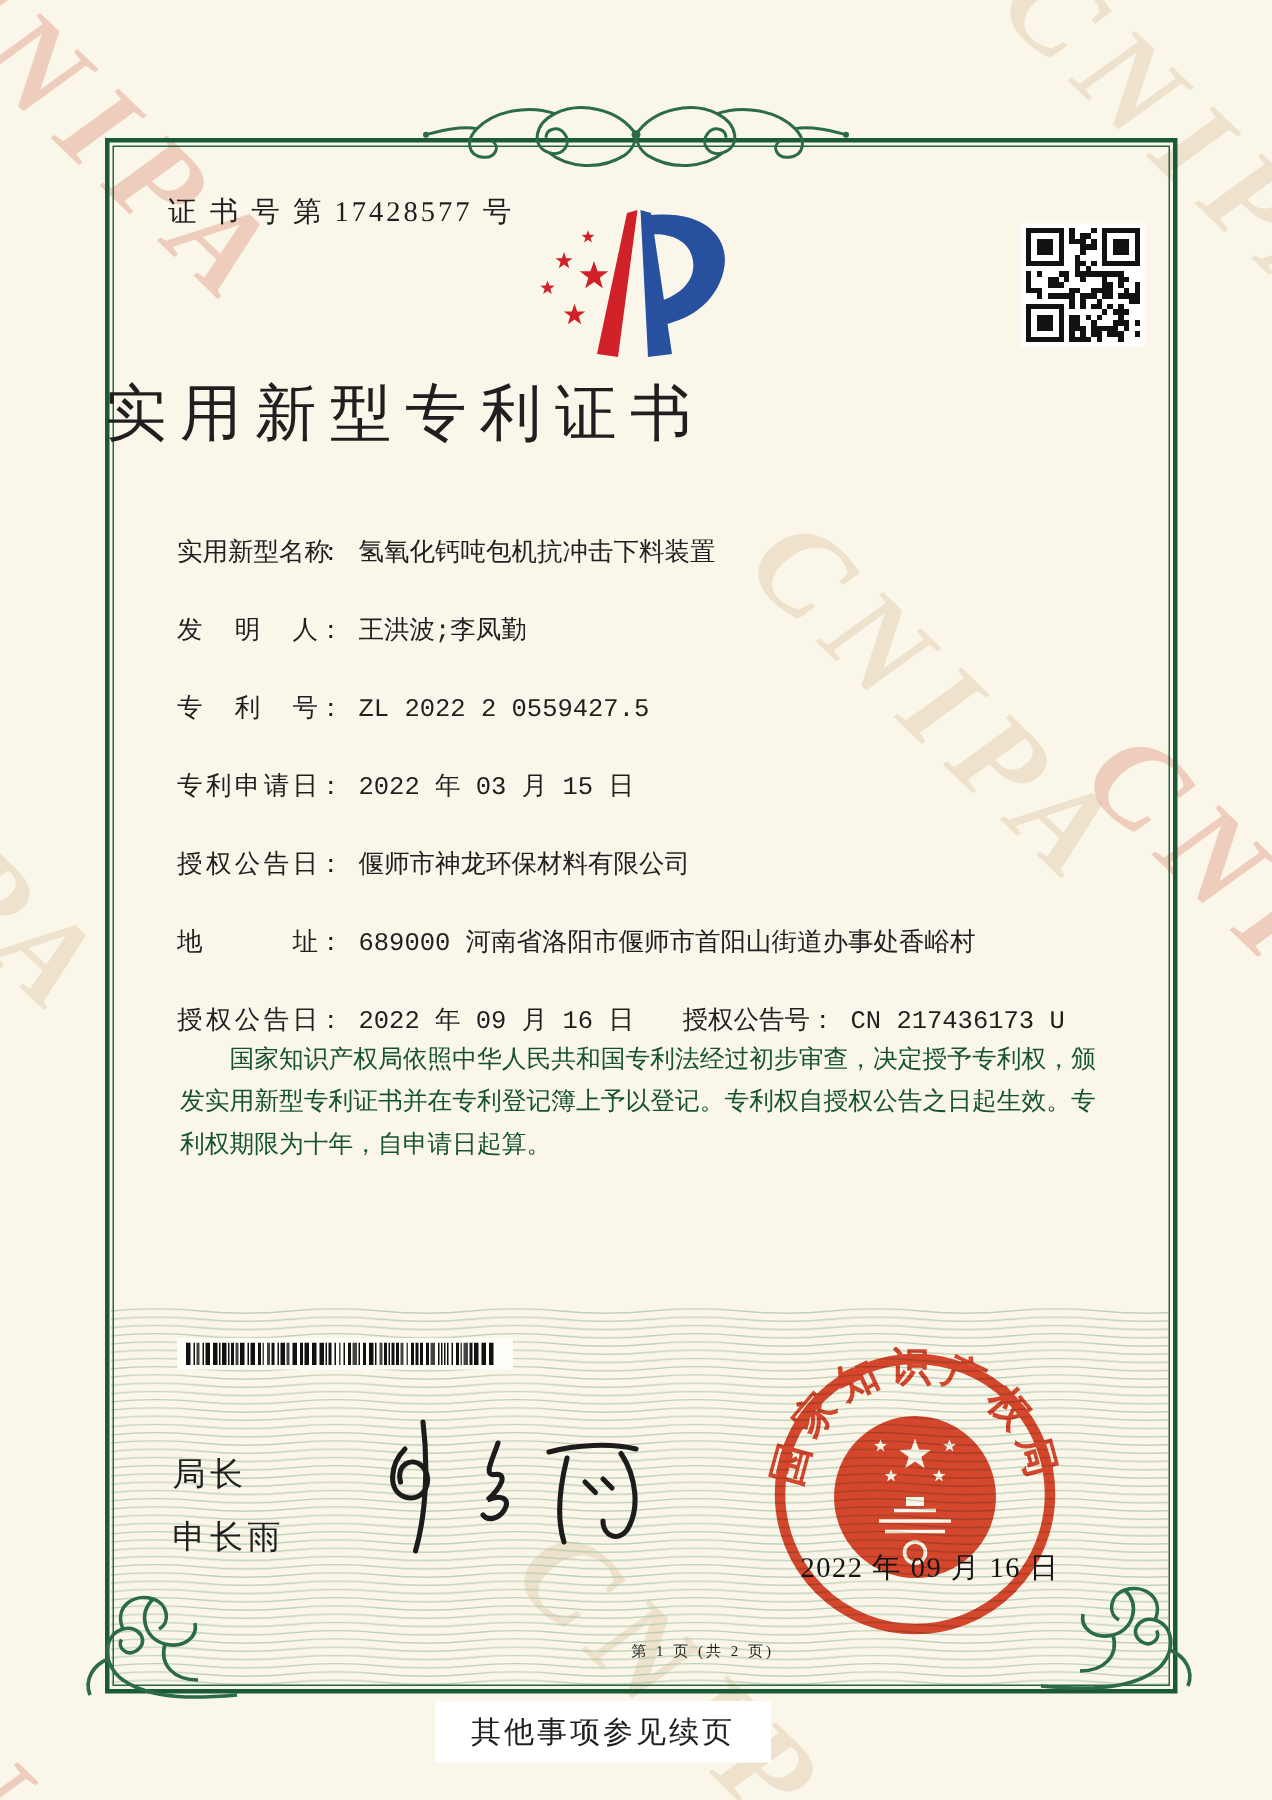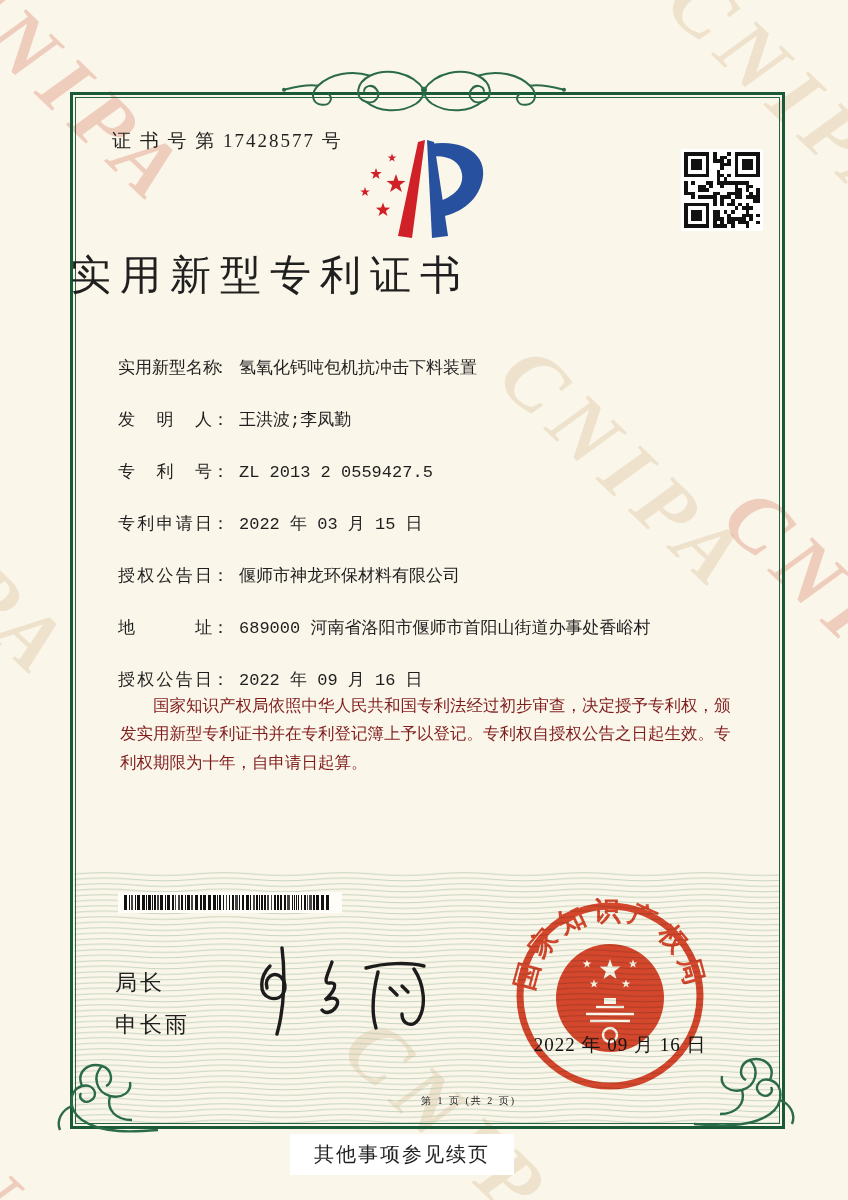--- a/index.html
+++ b/index.html
@@ -36,21 +36,21 @@
   .qr{position:absolute;left:681px;top:149px;background:#fff;padding:3px;z-index:5;}
   .title{position:absolute;left:70px;top:248px;width:829px;text-align:left;
          font-size:41px;font-weight:400;letter-spacing:9px;z-index:5;}
   .fields{position:absolute;left:118px;top:356px;width:640px;z-index:5;font-size:17px;}
   .frow{position:absolute;left:0;white-space:nowrap;font-family:Liberation Mono, monospace;}
   .f-label{display:inline-block;width:94px;text-align:justify;text-align-last:justify;}
   .f-colon{display:inline-block;}
   .f-value{margin-left:10px;}
   .grant2{position:absolute;left:337px;top:0;white-space:nowrap;}
   .paras{position:absolute;left:120px;top:692px;width:618px;font-size:16.5px;
-         line-height:1.72;z-index:5;color:#7f1d1d;}
+         line-height:1.72;z-index:5;color:#14532d;}
   .paras p{margin:0;text-indent:2em;}
   .barcode-box{position:absolute;left:118px;top:892px;background:#fffdf8;
                padding:3px 6px;z-index:5;line-height:0;}
   .director{position:absolute;left:115px;top:968px;font-size:22px;letter-spacing:3px;z-index:5;}
   .director div{margin-bottom:12px;}
   .sig{position:absolute;left:246px;top:944px;z-index:5;}
   .seal{position:absolute;left:512px;top:898px;z-index:6;opacity:.92;mix-blend-mode:multiply;}
   .seal-date{position:absolute;left:520px;top:1032px;width:200px;text-align:center;
              font-size:19px;letter-spacing:1px;color:#141414;z-index:7;}
   .page-info{position:absolute;left:70px;top:1094px;width:797px;text-align:center;
@@ -280,33 +280,36 @@
   <div class="title">实用新型专利证书</div>
 
   <div class="fields">
     <div class="frow" style="top:0">
       <span class="f-label">实用新型名称</span><span class="f-colon">：</span><span class="f-value">氢氧化钙吨包机抗冲击下料装置</span>
     </div>
     <div class="frow" style="top:52px">
       <span class="f-label">发明人</span><span class="f-colon">：</span><span class="f-value">王洪波;李凤勤</span>
     </div>
     <div class="frow" style="top:104px">
-      <span class="f-label">专利号</span><span class="f-colon">：</span><span class="f-value">ZL 2013 2 0559427.5</span>
+      <span class="f-label">专利号</span><span class="f-colon">：</span><span class="f-value">ZL 2022 2 0559427.5</span>
     </div>
     <div class="frow" style="top:156px">
       <span class="f-label">专利申请日</span><span class="f-colon">：</span><span class="f-value">2022 年 03 月 15 日</span>
     </div>
     <div class="frow" style="top:208px">
       <span class="f-label">授权公告日</span><span class="f-colon">：</span><span class="f-value">偃师市神龙环保材料有限公司</span>
     </div>
     <div class="frow" style="top:260px">
       <span class="f-label">地址</span><span class="f-colon">：</span><span class="f-value">689000 河南省洛阳市偃师市首阳山街道办事处香峪村</span>
     </div>
     <div class="frow" style="top:312px;width:640px">
       <span class="f-label">授权公告日</span><span class="f-colon">：</span><span class="f-value">2022 年 09 月 16 日</span>
+      <span class="grant2">
+        <span>授权公告号</span><span>：</span><span class="f-value">CN 217436173 U</span>
+      </span>
     </div>
   </div>
 
   <div class="paras">
     <p>国家知识产权局依照中华人民共和国专利法经过初步审查，决定授予专利权，颁发实用新型专利证书并在专利登记簿上予以登记。专利权自授权公告之日起生效。专利权期限为十年，自申请日起算。</p>
   </div>
 
   <div class="barcode-box">
     <svg id="barcode" width="212" height="15">
         <rect x="0" y="0" width="3" height="15" fill="#111"></rect>

